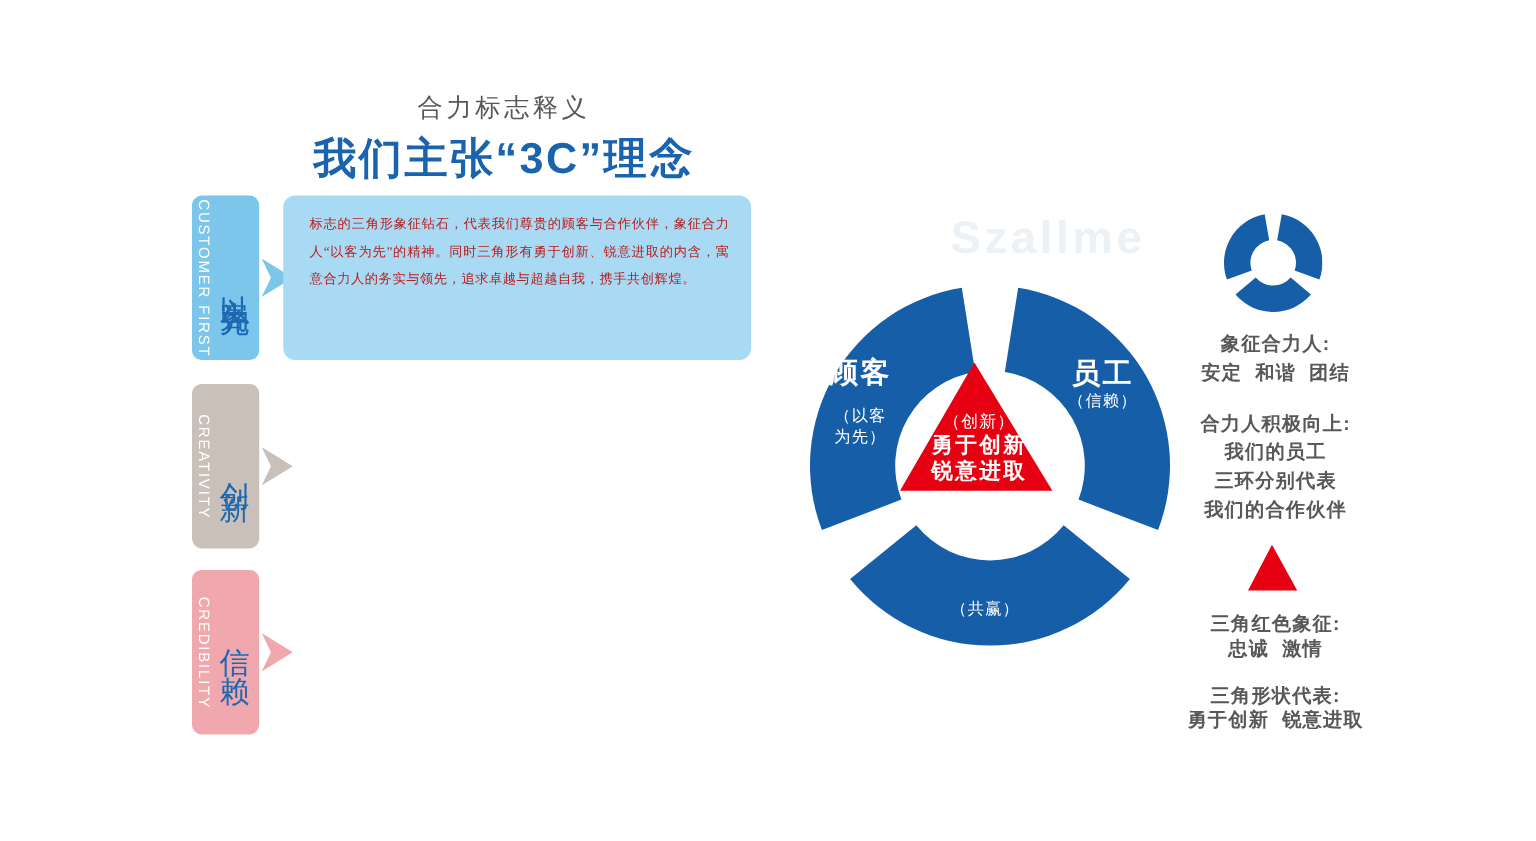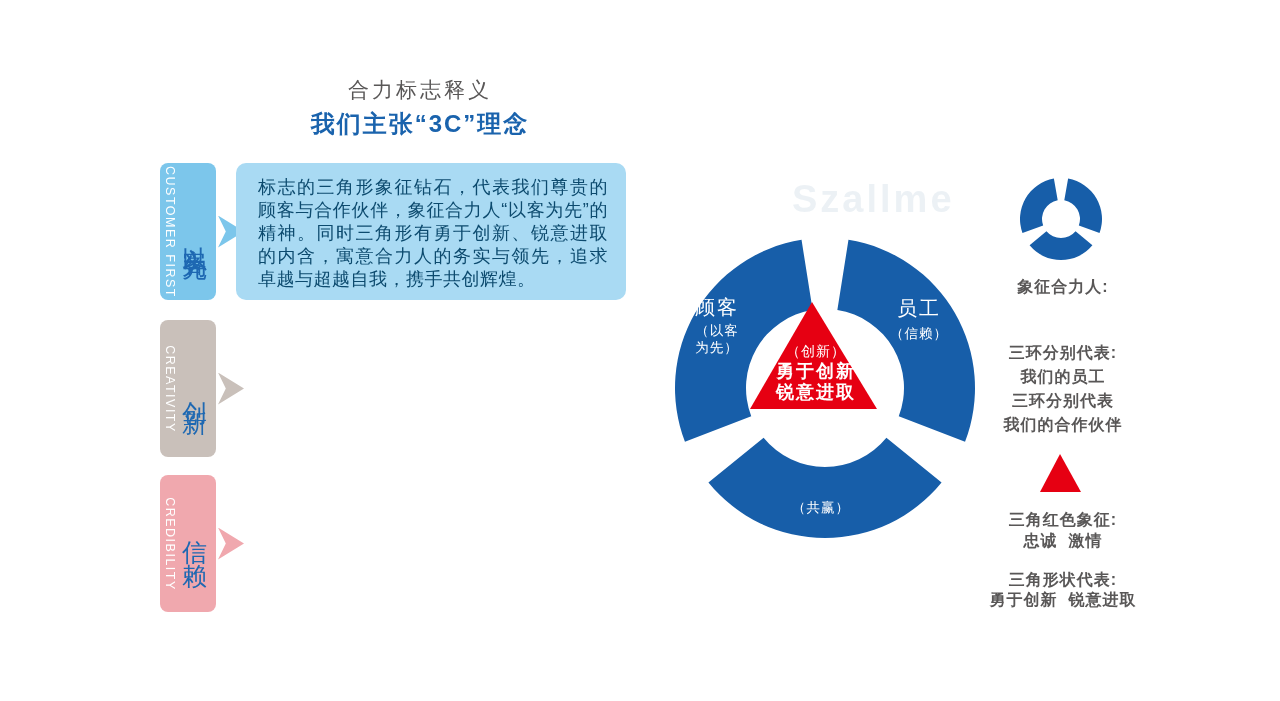--- a/index.html
+++ b/index.html
@@ -3,47 +3,47 @@
 <meta charset="utf-8">
 <style>
   html,body{margin:0;padding:0;background:#fff;}
   .canvas{position:relative;width:1280px;height:701px;background:#ffffff;overflow:hidden;
           font-family:"Liberation Sans","DejaVu Sans",sans-serif;}
 
   
   .hdr-sub{position:absolute;left:220px;top:76px;width:400px;text-align:center;
            font-size:21px;letter-spacing:3px;color:#595757;font-weight:500;}
   .hdr-main{position:absolute;left:170px;top:108px;width:500px;text-align:center;
-            font-size:24px;letter-spacing:2px;color:#1a63ad;font-weight:bold;}
+            font-size:36px;letter-spacing:2px;color:#1a63ad;font-weight:bold;}
 
   
   .row{position:absolute;left:160px;width:466px;height:137px;}
   .row0{top:163px;} .row1{top:320px;} .row2{top:475px;}
   .lab{position:absolute;left:0;top:0;width:56px;height:100%;border-radius:8px;}
   .row0 .lab{background:#7cc6eb;} .row1 .lab{background:#c9c0ba;} .row2 .lab{background:#f0a8ae;}
   .lab-en{position:absolute;left:3px;top:50%;transform:translateY(-50%);
           writing-mode:vertical-rl;color:#ffffff;font-size:12.5px;letter-spacing:1.5px;font-weight:500;white-space:nowrap;}
   .lab-cn{position:absolute;right:4px;top:50%;transform:translateY(-50%);
           writing-mode:vertical-rl;text-orientation:upright;color:#1e68b2;font-size:25px;font-weight:500;white-space:nowrap;}
   .row0 .lab-cn{letter-spacing:3px;} .row1 .lab-cn{letter-spacing:8px;} .row2 .lab-cn{letter-spacing:24px;}
   .arrow{position:absolute;left:58px;top:50%;transform:translateY(-50%);width:26px;height:32px;
          clip-path:polygon(0 0,100% 50%,0 100%,30% 50%);}
   .row0 .arrow{background:#7cc6eb;} .row1 .arrow{background:#c9c0ba;} .row2 .arrow{background:#f0a8ae;}
   .box{position:absolute;left:76px;top:0;width:390px;height:100%;border-radius:10px;box-sizing:border-box;
-       padding:13px 18px 0 22px;font-size:18px;line-height:23px;letter-spacing:0.5px;
-       color:#0c4a6e;text-align:justify;}
+       padding:13px 18px 0 22px;font-size:11px;line-height:23px;letter-spacing:0.5px;
+       color:#b91c1c;text-align:justify;font-family:Liberation Serif, serif;}
   .row0 .box{background:#a9daf3;} .row1 .box{background:#cdc5bf;} .row2 .box{background:#f2b5b9;}
 
   
   .wheel{position:absolute;left:665px;top:228px;width:320px;height:320px;}
   .wl{position:absolute;color:#ffffff;text-align:center;}
-  .wl-b{font-size:20px;font-weight:normal;letter-spacing:2px;white-space:nowrap;}
+  .wl-b{font-size:24px;font-weight:bold;letter-spacing:2px;white-space:nowrap;}
   .wl-s{font-size:13.5px;line-height:17px;letter-spacing:1px;white-space:pre-line;}
   .wl-guke{left:667px;top:294px;width:100px;}
-  .wl-guke-sub{left:667px;top:322px;width:100px;}
+  .wl-guke-sub{left:667px;top:338px;width:100px;}
   .wl-yg{left:869px;top:295px;width:100px;}
   .wl-yg-sub{left:864px;top:325px;width:110px;}
   .wl-hz{left:746px;top:474px;width:150px;}
   .wl-hz-sub{left:761px;top:499px;width:120px;}
   .wl-center{left:741px;top:341px;width:150px;color:#fff;text-align:center;}
   .wl-center .tag{font-size:14px;letter-spacing:1px;line-height:20px;}
   .wl-center .big{font-size:18px;font-weight:bold;letter-spacing:2px;line-height:21px;font-family:Liberation Serif, serif;}
 
   
   .ring-icon{position:absolute;left:1020px;top:178px;width:82px;height:82px;}
@@ -120,21 +120,22 @@
     <div class="big">锐意进取</div>
   </div>
 
   <svg class="ring-icon" viewBox="0 0 82 82">
       <path d="M2.47 55.02 A41 41 0 0 1 33.88 0.62 L37.70 22.29 A19 19 0 0 0 23.15 47.50 Z" fill="#175ea9"></path>
       <path d="M72.41 67.35 A41 41 0 0 1 9.59 67.35 L26.45 53.21 A19 19 0 0 0 55.55 53.21 Z" fill="#175ea9"></path>
       <path d="M48.12 0.62 A41 41 0 0 1 79.53 55.02 L58.85 47.50 A19 19 0 0 0 44.30 22.29 Z" fill="#175ea9"></path>
     </svg>
 
   <div class="leg lg0">象征合力人:</div>
-  <div class="leg lg2">三环分别代表:</div>
+  <div class="leg lg1">安定  和谐  团结</div>
+  <div class="leg lg2">合力人积极向上:</div>
   <div class="leg lg3">我们的员工</div>
   <div class="leg lg4">三环分别代表</div>
   <div class="leg lg5">我们的合作伙伴</div>
 
   <div class="tri-icon"></div>
 
   <div class="leg lt0">三角红色象征:</div>
   <div class="leg lt1">忠诚  激情</div>
   <div class="leg lt2">三角形状代表:</div>
   <div class="leg lt3">勇于创新  锐意进取</div>

